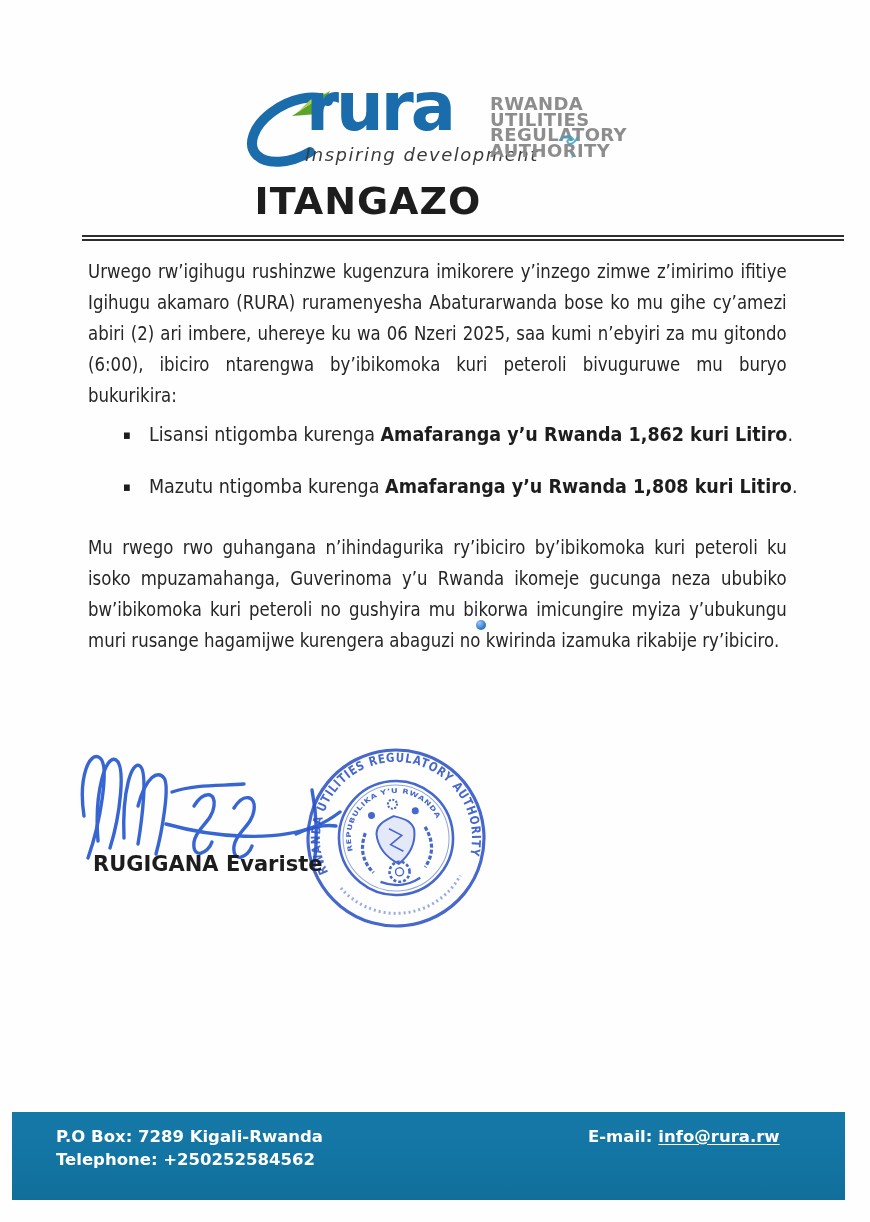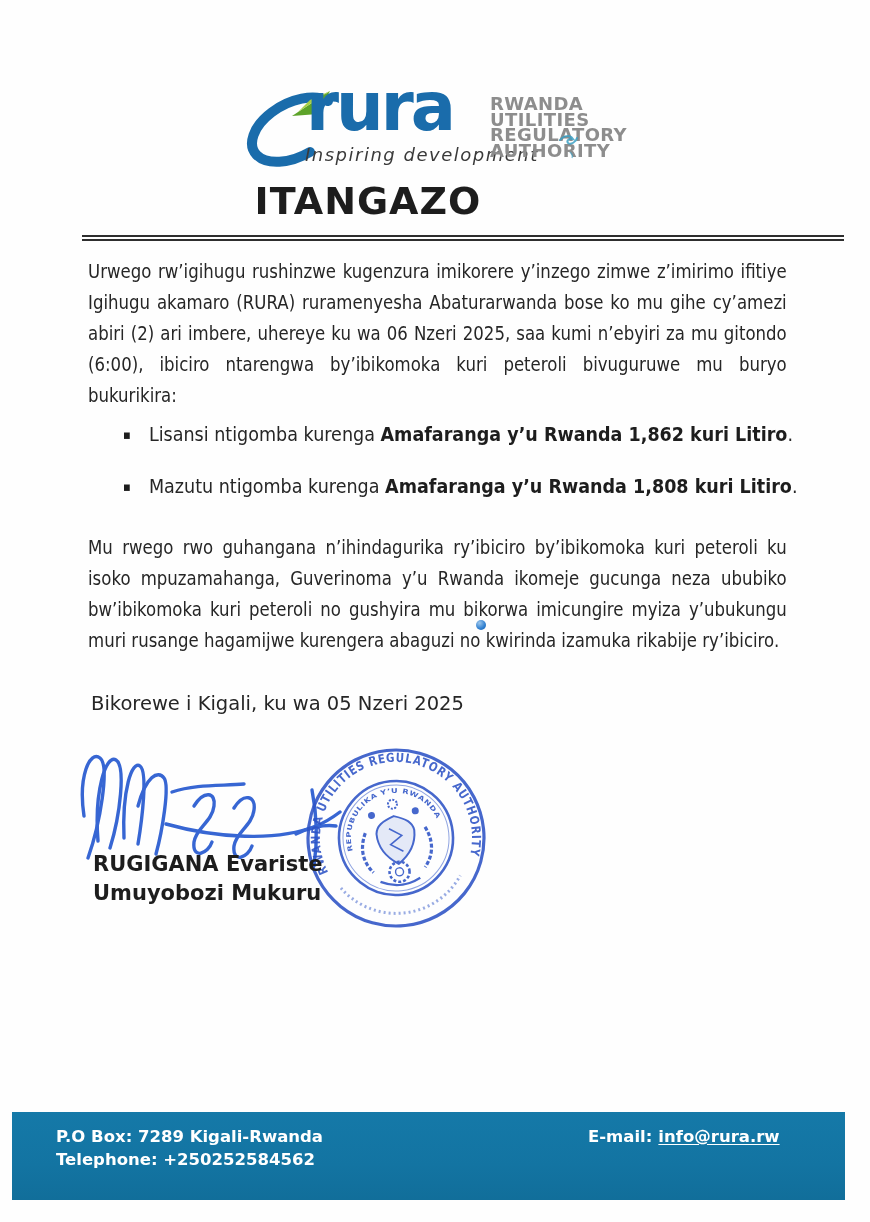--- a/index.html
+++ b/index.html
@@ -106,21 +106,20 @@
     </div>
     <div class="bullet-row">
       <span class="bullet-marker">▪</span>
       <span><span>Mazutu ntigomba kurenga </span><span class="bullet-bold">Amafaranga y’u Rwanda 1,808 kuri Litiro</span><span>.</span></span>
     </div>
   </div>
 
   <p class="para p2">Mu rwego rwo guhangana n’ihindagurika ry’ibiciro by’ibikomoka kuri peteroli ku isoko mpuzamahanga, Guverinoma y’u Rwanda ikomeje gucunga neza ububiko bw’ibikomoka kuri peteroli no gushyira mu bikorwa imicungire myiza y’ubukungu muri rusange hagamijwe kurengera abaguzi no kwirinda izamuka rikabije ry’ibiciro.</p>
   <div class="ink-dot"></div>
 
-  <p class="date-line">Bikorewe i Kigali, ku wa 05 Nzeri 2025</p>
 
   <svg class="signature-svg" width="270" height="140" viewBox="0 0 270 140">
     <g stroke="#2d5ed1" stroke-width="3.4" fill="none" stroke-linecap="round" opacity=".95">
       <path d="M8,70 C2,30 14,4 24,12 C34,20 24,78 12,112"></path>
       <path d="M22,95 C18,45 30,8 40,14 C50,20 44,70 34,102"></path>
       <path d="M48,92 C46,44 56,14 64,20 C72,26 66,74 62,98"></path>
       <path d="M62,60 C70,30 82,24 88,32 C94,40 86,86 80,108"></path>
       <path d="M96,46 C120,38 146,40 168,38"></path>
       <path d="M118,60 C128,44 140,46 138,60 C136,76 120,82 118,96 C116,114 132,108 136,96"></path>
       <path d="M158,62 C168,46 180,50 178,64 C176,80 160,86 158,100 C156,118 172,112 176,100"></path>
@@ -154,21 +153,20 @@
       <circle cx="94" cy="128" r="10" stroke-width="2.6" stroke-dasharray="3 2"></circle>
       <circle cx="94" cy="128" r="4" stroke-width="1.4"></circle>
       <path d="M64,86 C57,100 58,114 68,126" stroke-width="3.2" stroke-dasharray="4 2"></path>
       <path d="M124,86 C131,100 130,114 120,126" stroke-width="3.2" stroke-dasharray="4 2"></path>
       <path d="M74,136 C88,143 100,143 114,136" stroke-width="2.4"></path>
     </g>
   </svg>
 
   <div class="signatory">
     <div>RUGIGANA Evariste</div>
-    <div>Umuyobozi Mukuru</div>
   </div>
 
   <div class="footer">
     <div class="footer-left">
       <div>P.O Box: 7289 Kigali-Rwanda</div>
       <div>Telephone: +250252584562</div>
     </div>
     <div class="footer-right">
       <div><span class="label">E-mail:</span><a href="#">info@rura.rw</a></div>
     </div>

